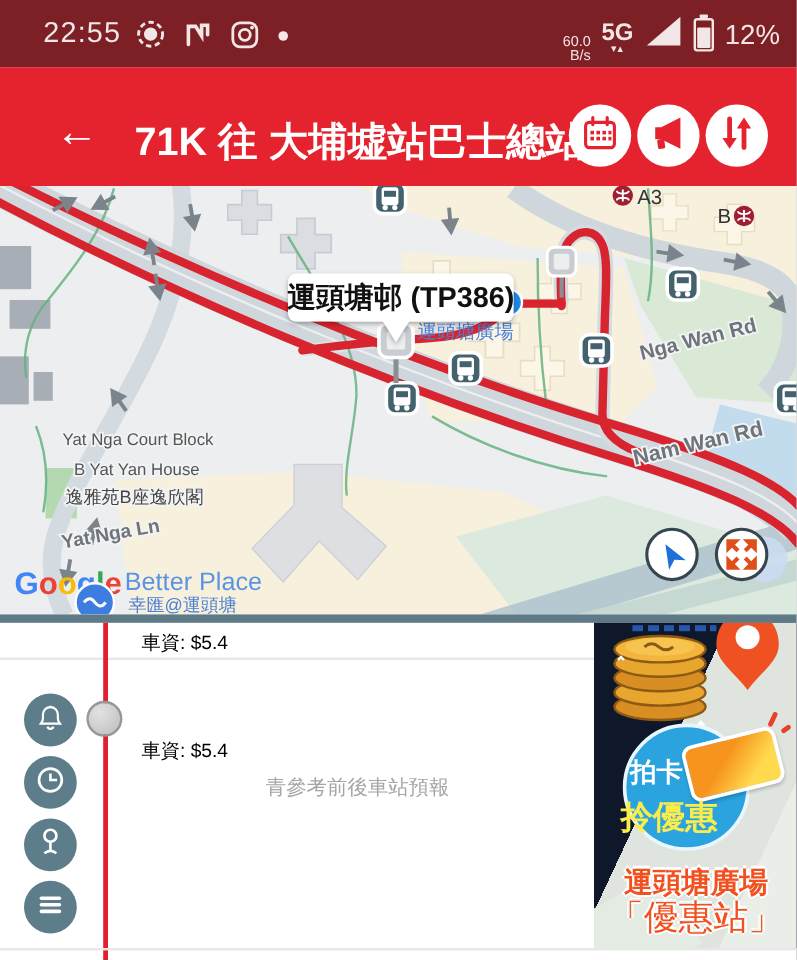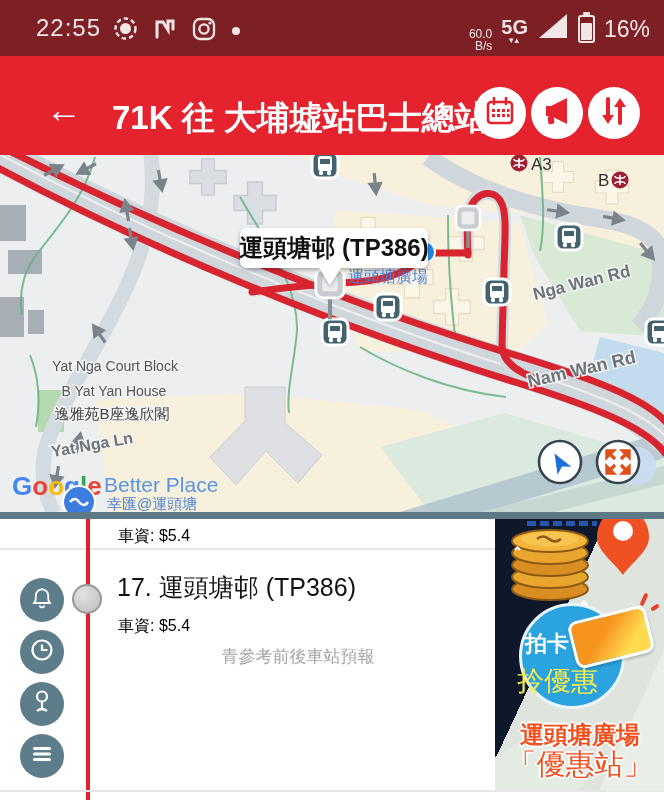--- a/index.html
+++ b/index.html
@@ -47,21 +47,21 @@
   .ad-band{position:absolute;left:0;top:0;width:169px;height:271px;
            background:linear-gradient(115deg,transparent 38%,#DFE4DE 38%,#DFE4DE 78%,#E9EEE8 78%);}
   .ad-green{position:absolute;left:-30px;bottom:-28px;width:110px;height:70px;background:#E3EBE2;transform:rotate(-30deg);}
   .ad-fineprint{position:absolute;left:32px;top:2px;width:70px;height:5px;
            background:repeating-linear-gradient(90deg,#2E6BD6 0 9px,transparent 9px 13px);opacity:.75;}
   .ad-circle{position:absolute;left:24px;top:84px;width:106px;height:106px;border-radius:50%;background:#2AA3DE;border:3px solid #EAF6FD;}
   .ad-card{position:absolute;left:76px;top:94px;width:80px;height:48px;border-radius:9px;border:3px solid #fff;
            background:linear-gradient(135deg,#F7941E 40%,#FFD94E 75%);transform:rotate(-14deg);box-shadow:0 2px 3px rgba(0,0,0,.2);}
   .ad-spark{position:absolute;width:4px;height:13px;background:#E8402A;border-radius:2px;}
   .ad-tap{position:absolute;left:30px;top:110px;font-size:22px;font-weight:bold;color:#fff;}
-  .ad-get{position:absolute;left:22px;top:144px;font-size:27px;font-weight:normal;color:#F9ED4E;}
+  .ad-get{position:absolute;left:22px;top:144px;font-size:27px;font-weight:bold;color:#F9ED4E;}
   .ad-l1{position:absolute;left:4px;top:200px;width:162px;text-align:center;font-size:24px;font-weight:800;color:#F3501F;
          text-shadow:-2px 0 #fff,2px 0 #fff,0 -2px #fff,0 2px #fff;}
   .ad-l2{position:absolute;left:2px;top:226px;width:166px;text-align:center;font-size:29px;font-weight:400;color:#F3501F;
          text-shadow:-2px 0 #fff,2px 0 #fff,0 -2px #fff,0 2px #fff;}
 </style>
 </head>
 <body>
 
 <div class="screen">
 
@@ -100,21 +100,21 @@
         <span>5G</span><span class="tri">▾▴</span>
       </div>
       <span>
         <svg width="32" height="28" viewBox="0 0 32 28">
             <polygon points="2,26 30,26 30,2" fill="#F2E6E6"></polygon>
           </svg>
       </span>
       <div class="sb-batt">
           <div class="lvl"></div>
         </div>
-      <div class="sb-pct">16%</div>
+      <div class="sb-pct">12%</div>
     </div>
   </div>
 
   <div class="header">
     <div class="hd-back">←</div>
     <div class="hd-title">71K 往 大埔墟站巴士總站...</div>
     <div class="hd-btn" style="left:474px;">
       <span>
         <svg width="32" height="32" viewBox="0 0 32 32">
             <rect x="4" y="7" width="24" height="21" rx="3" fill="none" stroke="#E4232E" stroke-width="2.6"></rect>
@@ -361,21 +361,20 @@
 
   <div class="sheet">
     <div class="sheet-bar"></div>
 
     <div class="txt-fare" style="top:14px;">車資: $5.4</div>
     <div class="divider" style="top:36px;width:495px;"></div>
 
     <div class="tl-line"></div>
     <div class="tl-dot"></div>
 
-    <div class="txt-title">17. 運頭塘邨 (TP386)</div>
     <div class="txt-fare" style="top:104px;">車資: $5.4</div>
     <div class="txt-notice">青參考前後車站預報</div>
 
     <div class="rail-btn" style="top:66px;">
       <span>
         <svg width="26" height="26" viewBox="0 0 26 26" fill="none" stroke="#fff" stroke-width="1.8">
           <path d="M5,18 c1,-1.5 1.8,-2 1.8,-4.5 v-3 a6.2,6.2 0 0 1 12.4,0 v3 c0,2.5 .8,3 1.8,4.5 z"></path>
           <path d="M10.5,20.5 a2.6,2.6 0 0 0 5,0"></path>
           <line x1="13" y1="3.2" x2="13" y2="5"></line>
         </svg>

